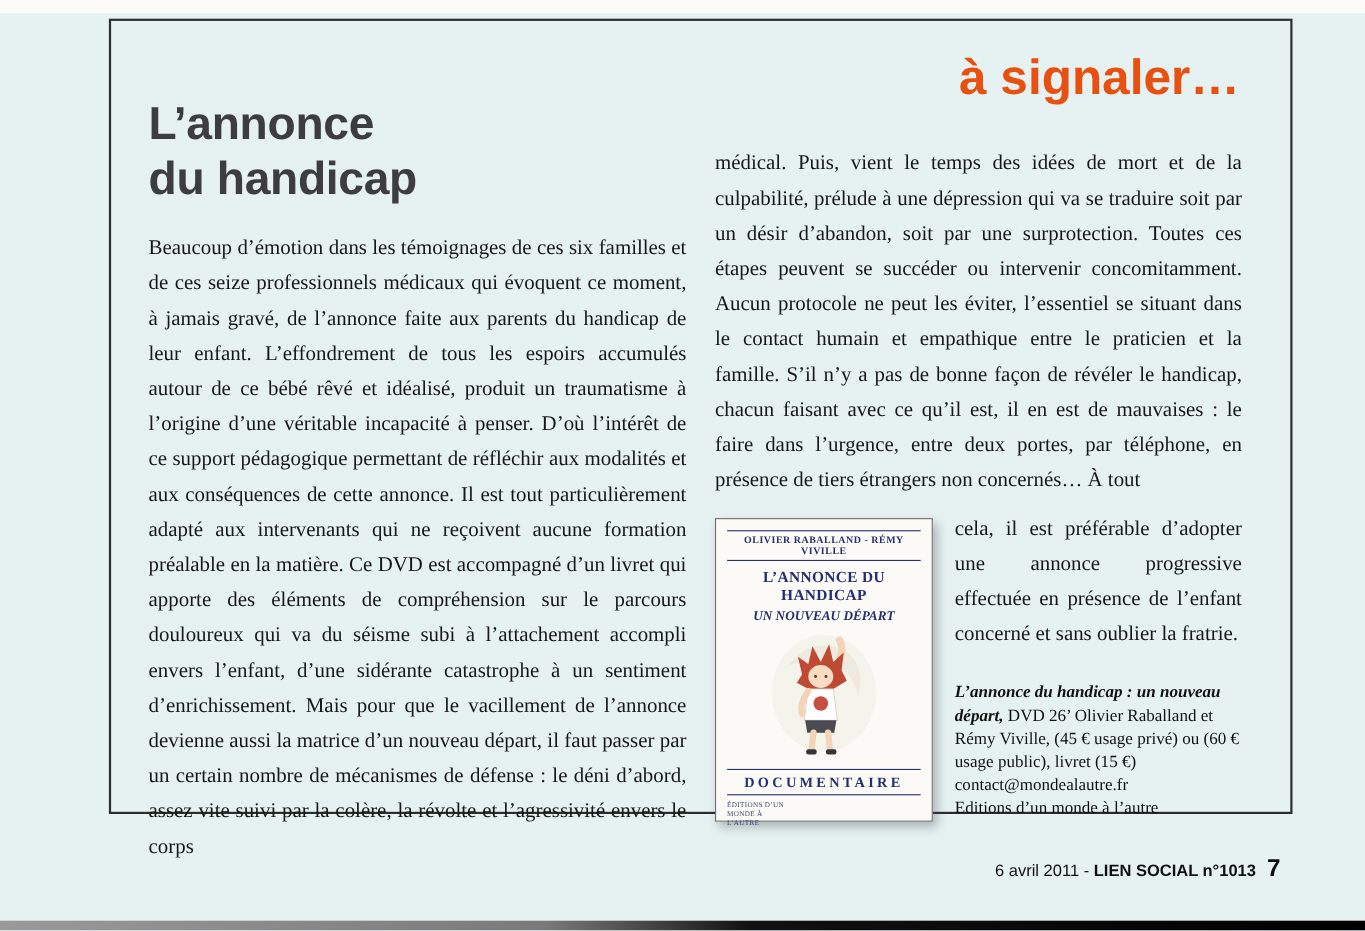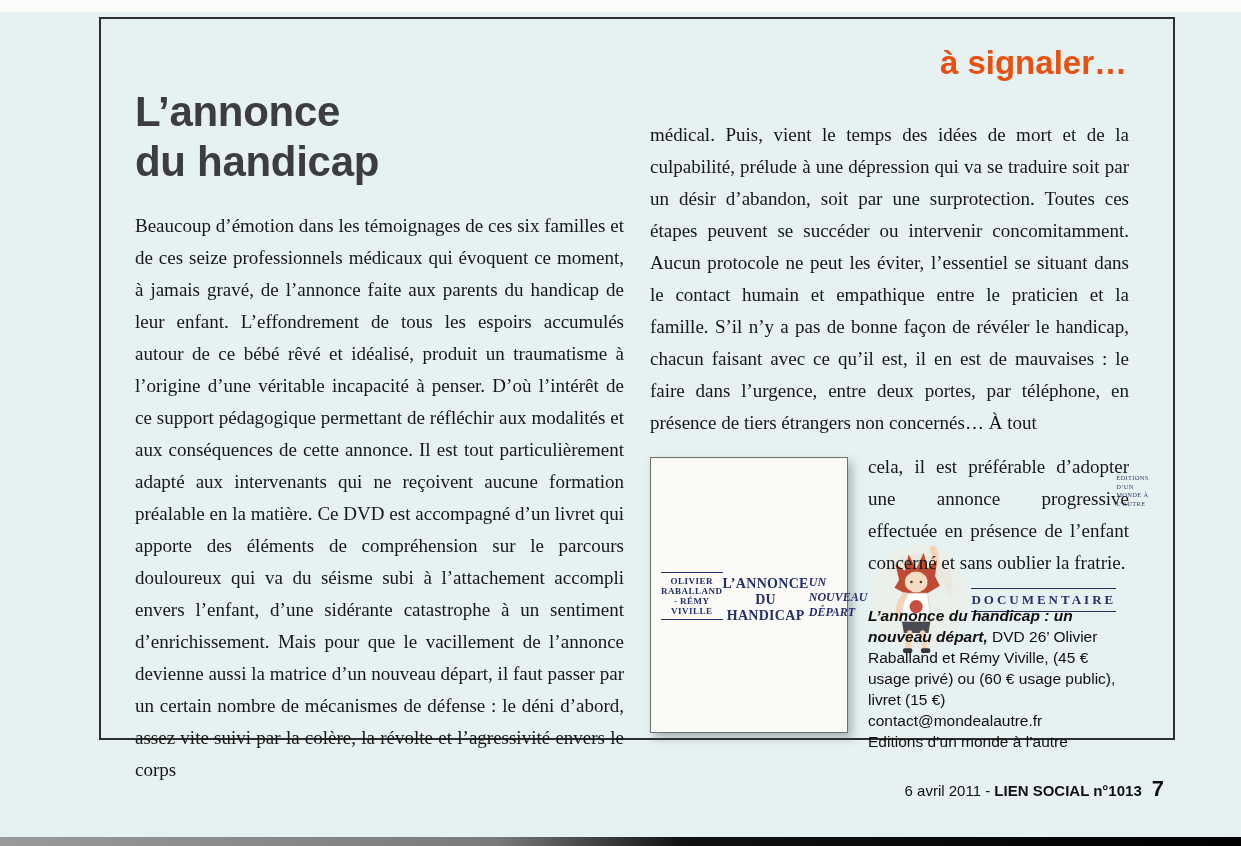--- a/index.html
+++ b/index.html
@@ -22,37 +22,37 @@
   .col-right{flex:1;min-width:0;}
 
   .article-title{
     font-family:"Liberation Sans", sans-serif;
     font-size:42px;line-height:1.18;font-weight:600;
     color:#3d3d40;letter-spacing:-0.3px;
     margin:48px 0 24px 0;
   }
   .section-label{
     font-family:"Liberation Sans", sans-serif;
-    font-size:33px;font-weight:700;color:#e8500f;
+    font-size:45px;font-weight:700;color:#e8500f;
     text-align:right;margin:6px 2px 38px 0;line-height:1.1;
   }
   .body-text{
     font-size:19px;line-height:32px;color:#171717;
     text-align:justify;hyphens:auto;-webkit-hyphens:auto;
     margin:0;
   }
   .media-row{margin-top:12px;}
   .media-row::after{content:"";display:block;clear:both;}
 
   .dvd-wrap{float:left;width:200px;margin:6px 18px 0 0;}
   .dvd-cover{
     width:198px;height:276px;box-sizing:border-box;
     background:#fbfaf7;border:1px solid #6f6f6f;
     box-shadow:4px 5px 9px rgba(70,80,90,0.38);
-    padding:10px 10px 8px;display:flex;flex-direction:row;align-items:center;
+    padding:10px 10px 8px;display:flex;flex-direction:column;align-items:center;
   }
   .dvd-authors{
     font-family:"Liberation Serif", serif;
     width:100%;text-align:center;color:#232f6e;
     font-size:9px;font-weight:700;letter-spacing:0.5px;text-transform:uppercase;
     border-top:1px solid #232f6e;border-bottom:1px solid #232f6e;
     padding:3px 0;
   }
   .dvd-title{
     font-family:"Liberation Serif", serif;
@@ -73,21 +73,21 @@
     padding:3px 0;margin-top:8px;
   }
   .dvd-publisher{
     align-self:flex-start;margin-top:6px;width:62px;
     font-family:"Liberation Serif", serif;
     font-size:6.5px;line-height:1.3;color:#3a4470;
     text-transform:uppercase;letter-spacing:0.3px;
   }
 
   .caption{
-    font-family:Liberation Sans, sans-serif;
+    font-family:Liberation Serif, serif;
     font-size:15.5px;line-height:21px;color:#101010;
     margin-top:26px;text-align:left;
   }
   .caption-lead{font-weight:700;font-style:italic;}
   .caption-line{display:block;}
 
   .footer{
     position:absolute;top:776px;right:77px;
     font-family:"Liberation Sans", sans-serif;
     font-size:15px;color:#101010;white-space:nowrap;

